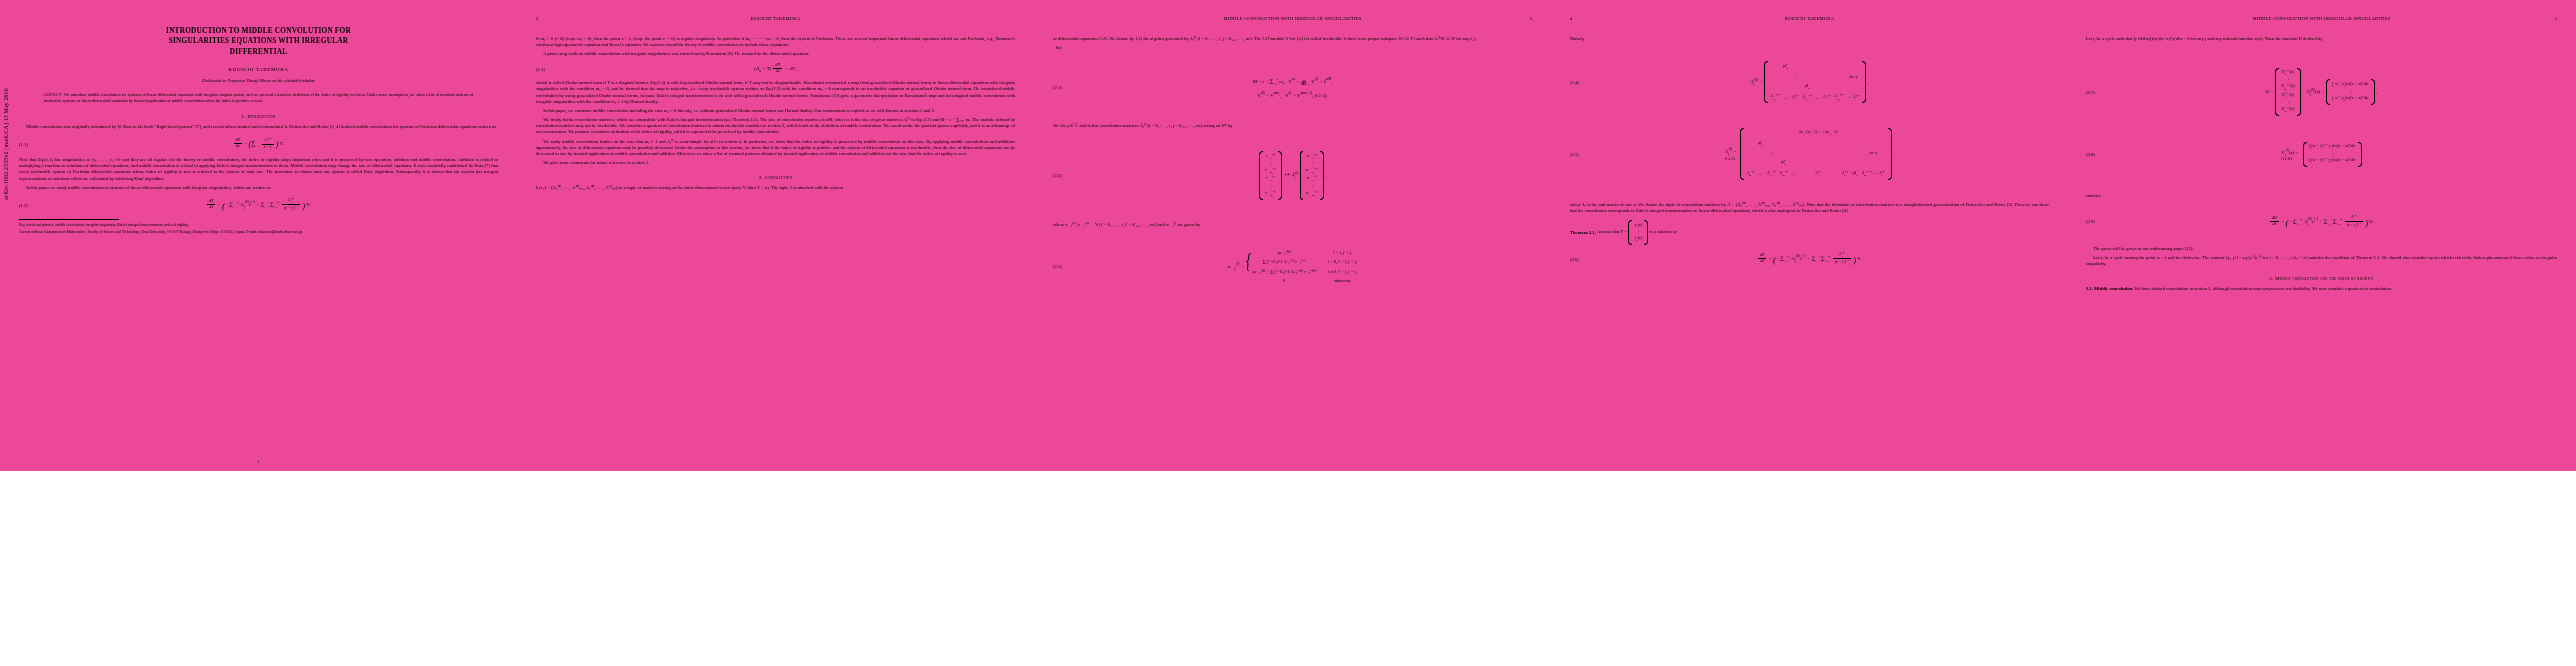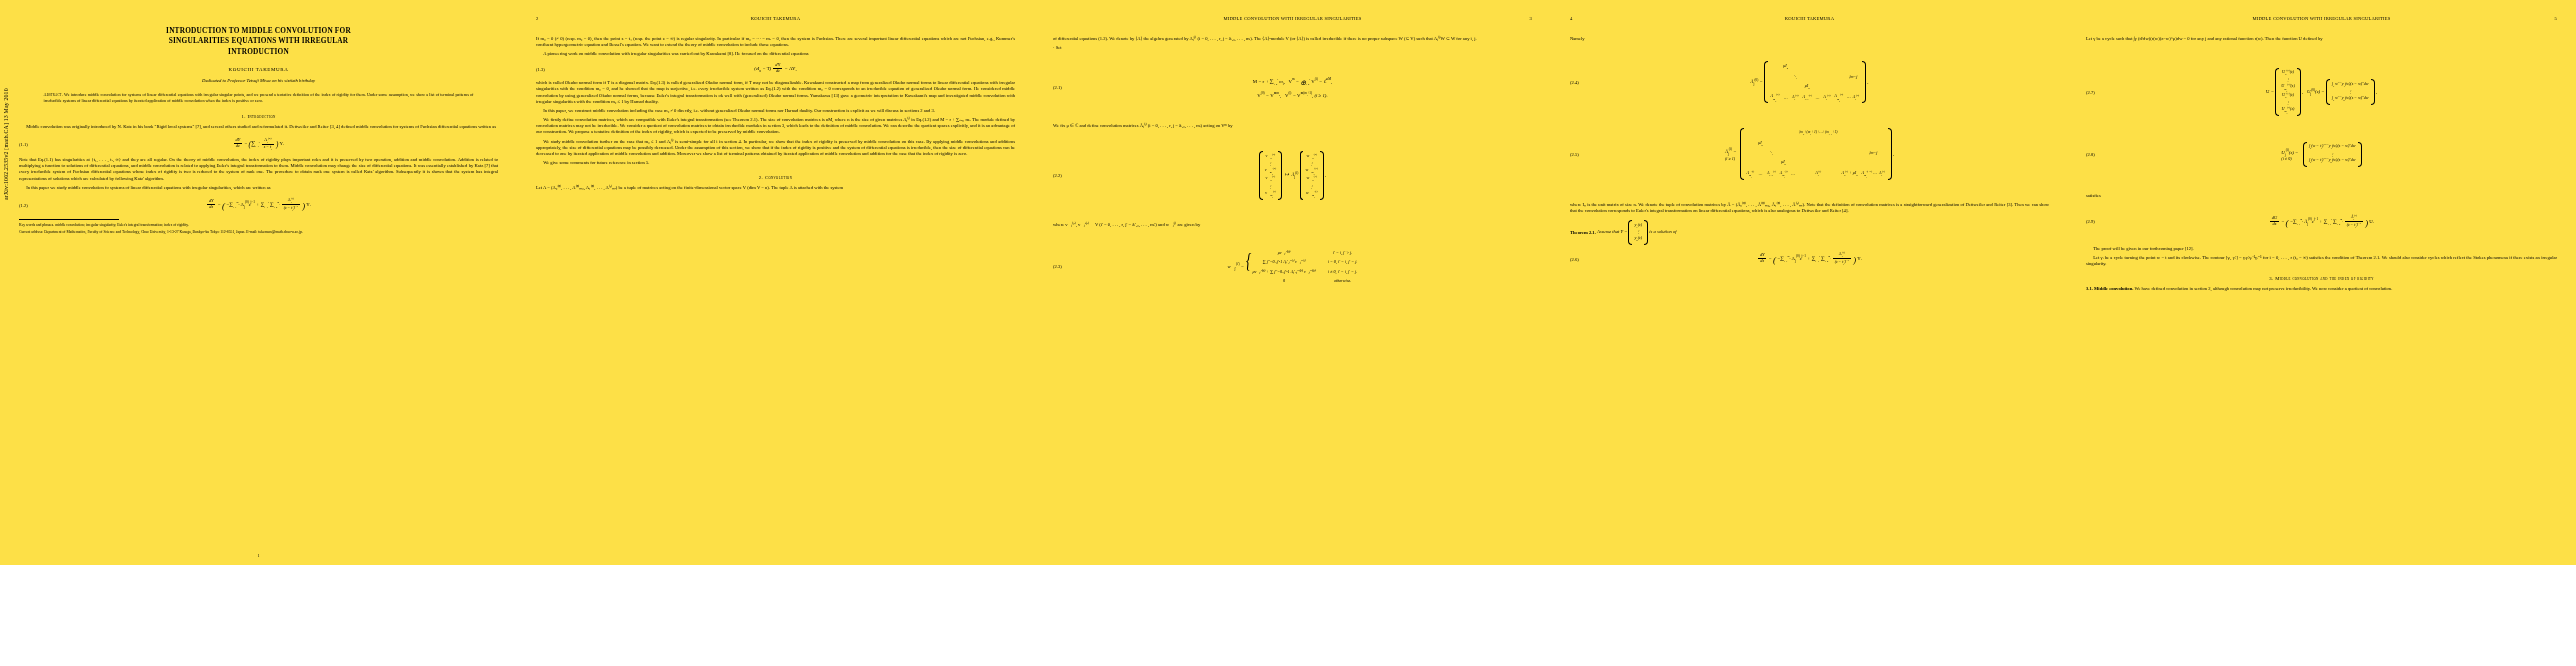--- a/index.html
+++ b/index.html
@@ -15,24 +15,24 @@
     overflow: hidden;
   }
   .sheet {
     position: relative;
     width: 2576px;
     height: 667px;
   }
   .page {
     position: absolute;
     top: 0;
-    height: 565px;
+    height: 471px;
     box-sizing: border-box;
     padding: 15.6px 19px 11px 19px;
-    background: #fde047;
+    background: #ec4899;
   }
   .p1 { left: 0px;    width: 517px; }
   .p2 { left: 517px;  width: 517px; }
   .p3 { left: 1034px; width: 517px; }
   .p4 { left: 1551px; width: 517px; }
   .p5 { left: 2067px; width: 509px; }
 
   .runhead {
     display: flex;
     justify-content: space-between;
@@ -251,21 +251,21 @@
 <body>
 
 <div class="sheet">
 
   <div class="page p1">
     <div class="arxiv-stamp">arXiv:1002.2535v2  [math.CA]  13 May 2010</div>
 
     <div class="title">
       <div>INTRODUCTION TO MIDDLE CONVOLUTION FOR</div>
       <div>SINGULARITIES EQUATIONS WITH IRREGULAR</div>
-      <div>INTRODUCTION</div>
+      <div>DIFFERENTIAL</div>
     </div>
 
     <div class="author">KOUICHI TAKEMURA</div>
     <div class="dedication">Dedicated to Professor Tetsuji Miwa on his sixtieth birthday</div>
 
     <div class="abstract">
       <span class="lead">Abstract.</span>
       <span>We introduce middle convolution for systems of linear differential equations with irregular singular points, and we presend a tentative definition of the index of rigidity for them. Under some assumption, we show a list of terminal patterns of irreducible systems of linear differential equations by iterated application of middle convolution when the index is positive or zero.</span>
     </div>
 

